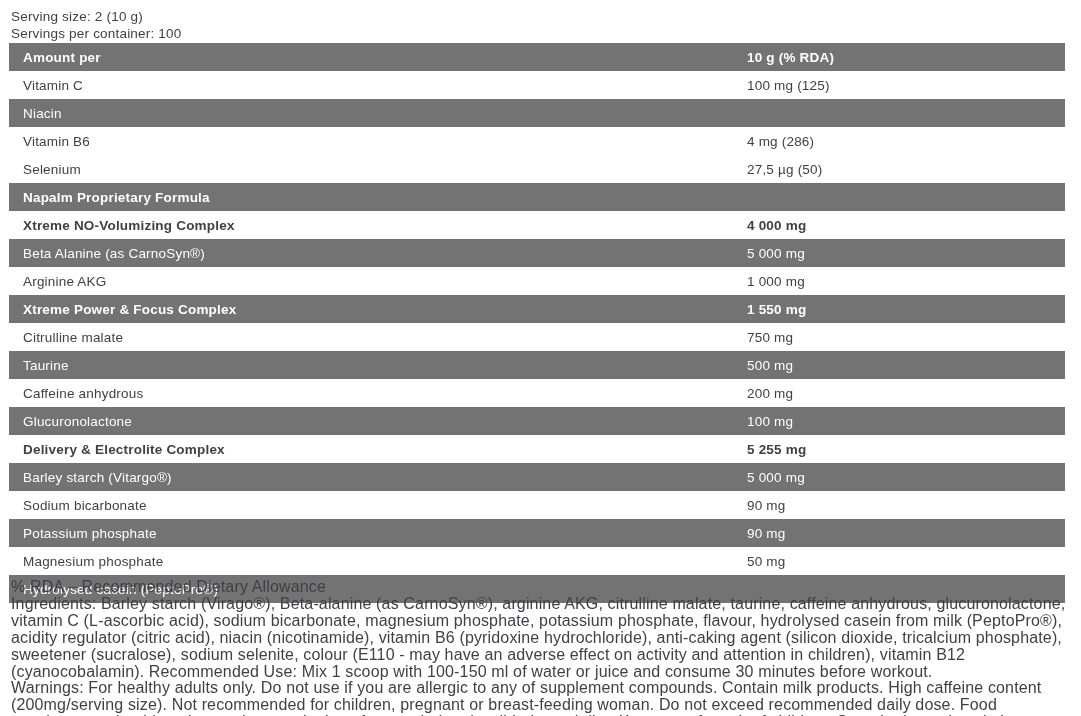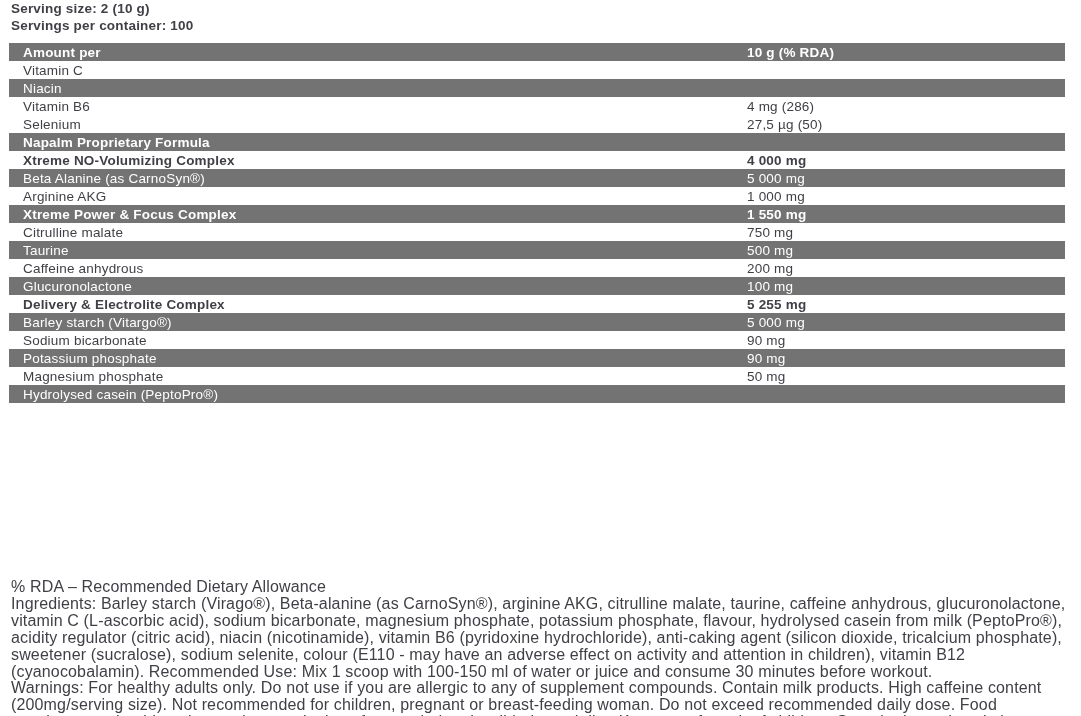--- a/index.html
+++ b/index.html
@@ -5,31 +5,31 @@
   * { margin: 0; padding: 0; box-sizing: border-box; }
   html, body {
     width: 1081px; height: 716px;
     background: #ffffff;
     font-family: "Liberation Sans", sans-serif;
     overflow: hidden;
   }
   .page { position: relative; width: 1081px; height: 716px; }
 
   .top-info {
-    position: absolute; left: 11px; top: 0;
+    position: absolute; left: 11px; top: 8px;
     font-size: 13.5px; line-height: 17px;
-    color: var(--text-dark); letter-spacing: 0.2px; font-weight: bold;
+    color: var(--text-dark); letter-spacing: 0.2px;
   }
 
   .table {
     position: absolute; left: 9px; top: 43px; width: 1056px;
   }
   .row {
     display: flex; align-items: center;
-    height: 18px;
+    height: 28px;
     font-size: 13.5px; letter-spacing: 0.2px;
   }
   .row.light { background: var(--row-light); color: var(--text-dark); font-weight: 400; }
   .row.dark  { background: var(--row-dark);  color: var(--text-on-dark); font-weight: 400; }
   .row.section { font-weight: 700; }
   .cell-label { flex: 0 0 738px; padding-left: 14px; white-space: nowrap; }
   .cell-value { flex: 1 1 auto; white-space: nowrap; }
 
   .footnotes {
     position: absolute; left: 11px; top: 579px; width: 1062px;
@@ -48,20 +48,21 @@
   </div>
 
   <div class="table">
     <div class="row dark section">
       <div class="cell-label">Amount per</div>
       <div class="cell-value">10 g (% RDA)</div>
     </div>
     <div id="table-body">
   <div class="row light">
     <div class="cell-label">Vitamin C</div>
+    <div class="cell-value">100 mg (125)</div>
   </div>
 
   <div class="row dark">
     <div class="cell-label">Niacin</div>
   </div>
 
   <div class="row light">
     <div class="cell-label">Vitamin B6</div>
     <div class="cell-value">4 mg (286)</div>
   </div>

